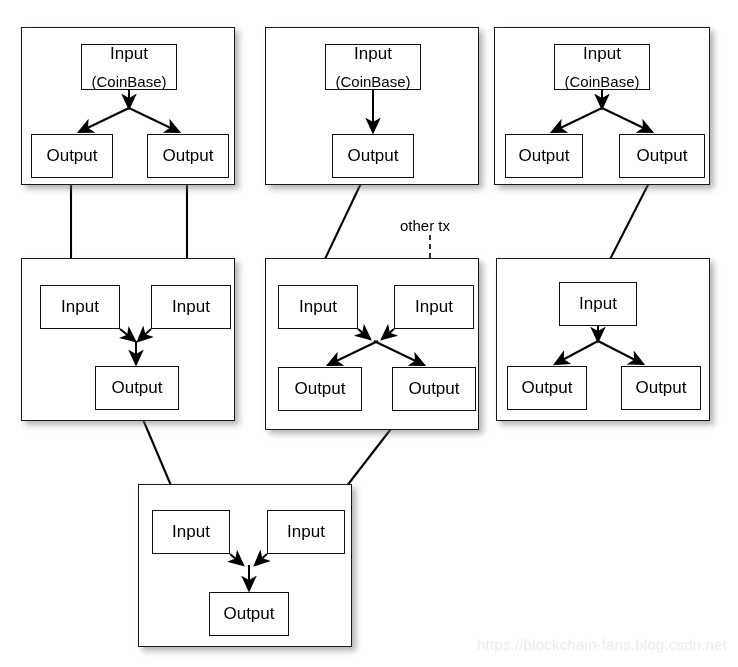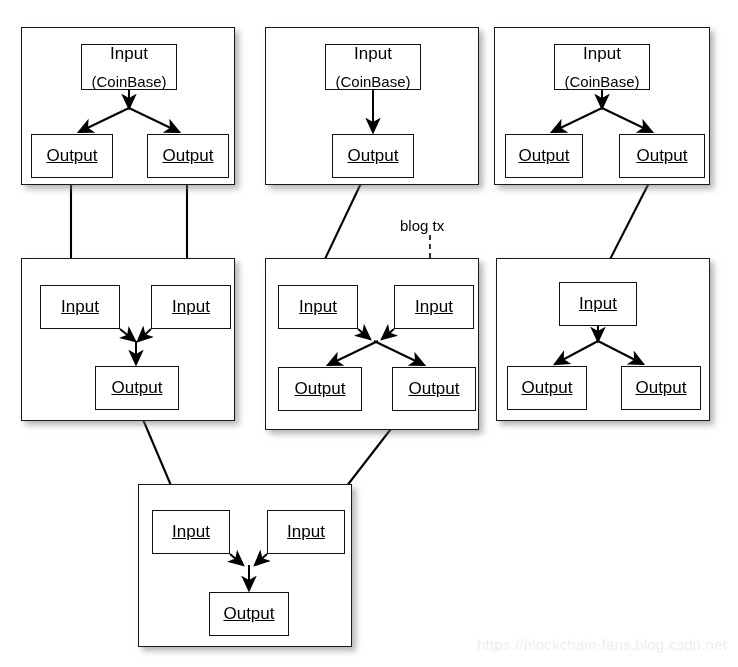--- a/index.html
+++ b/index.html
@@ -43,21 +43,21 @@
     font-size: 17px;
     color: #000000;
     white-space: nowrap;
   }
   .node .t2 {
     font-size: 15px;
     color: #000000;
     white-space: nowrap;
     margin-top: 11px;
   }
-  .node.single .t1 { font-size: 17px; text-decoration: underline; }
+  .node.single .t1 { font-size: 17px; }
 
   
   svg.wires {
     position: absolute;
     left: 0;
     top: 0;
     width: 738px;
     height: 667px;
     z-index: 5;
     pointer-events: none;
@@ -240,17 +240,17 @@
     <div class="node single" style="left:70px; top:107px; width:80px; height:44px;">
       <span class="t1">Output</span>
     </div>
     <svg class="wires" viewBox="0 0 214 163" style="width:214px;height:163px;">
       <path d="M91,69 L104,80" stroke="#000000" stroke-width="2" fill="none" marker-end="url(#ah)"></path>
       <path d="M128,69 L116,80" stroke="#000000" stroke-width="2" fill="none" marker-end="url(#ah)"></path>
       <path d="M110,80 L110,105" stroke="#000000" stroke-width="2" fill="none" marker-end="url(#ah)"></path>
     </svg>
   </div>
 
-  <div class="label-other" style="left:400px; top:217px;">blog tx</div>
+  <div class="label-other" style="left:400px; top:217px;">other tx</div>
 
   <div class="watermark" style="left:477px; top:636px;">https://blockchain-fans.blog.csdn.net</div>
 
 </div>
 
 </body></html>

